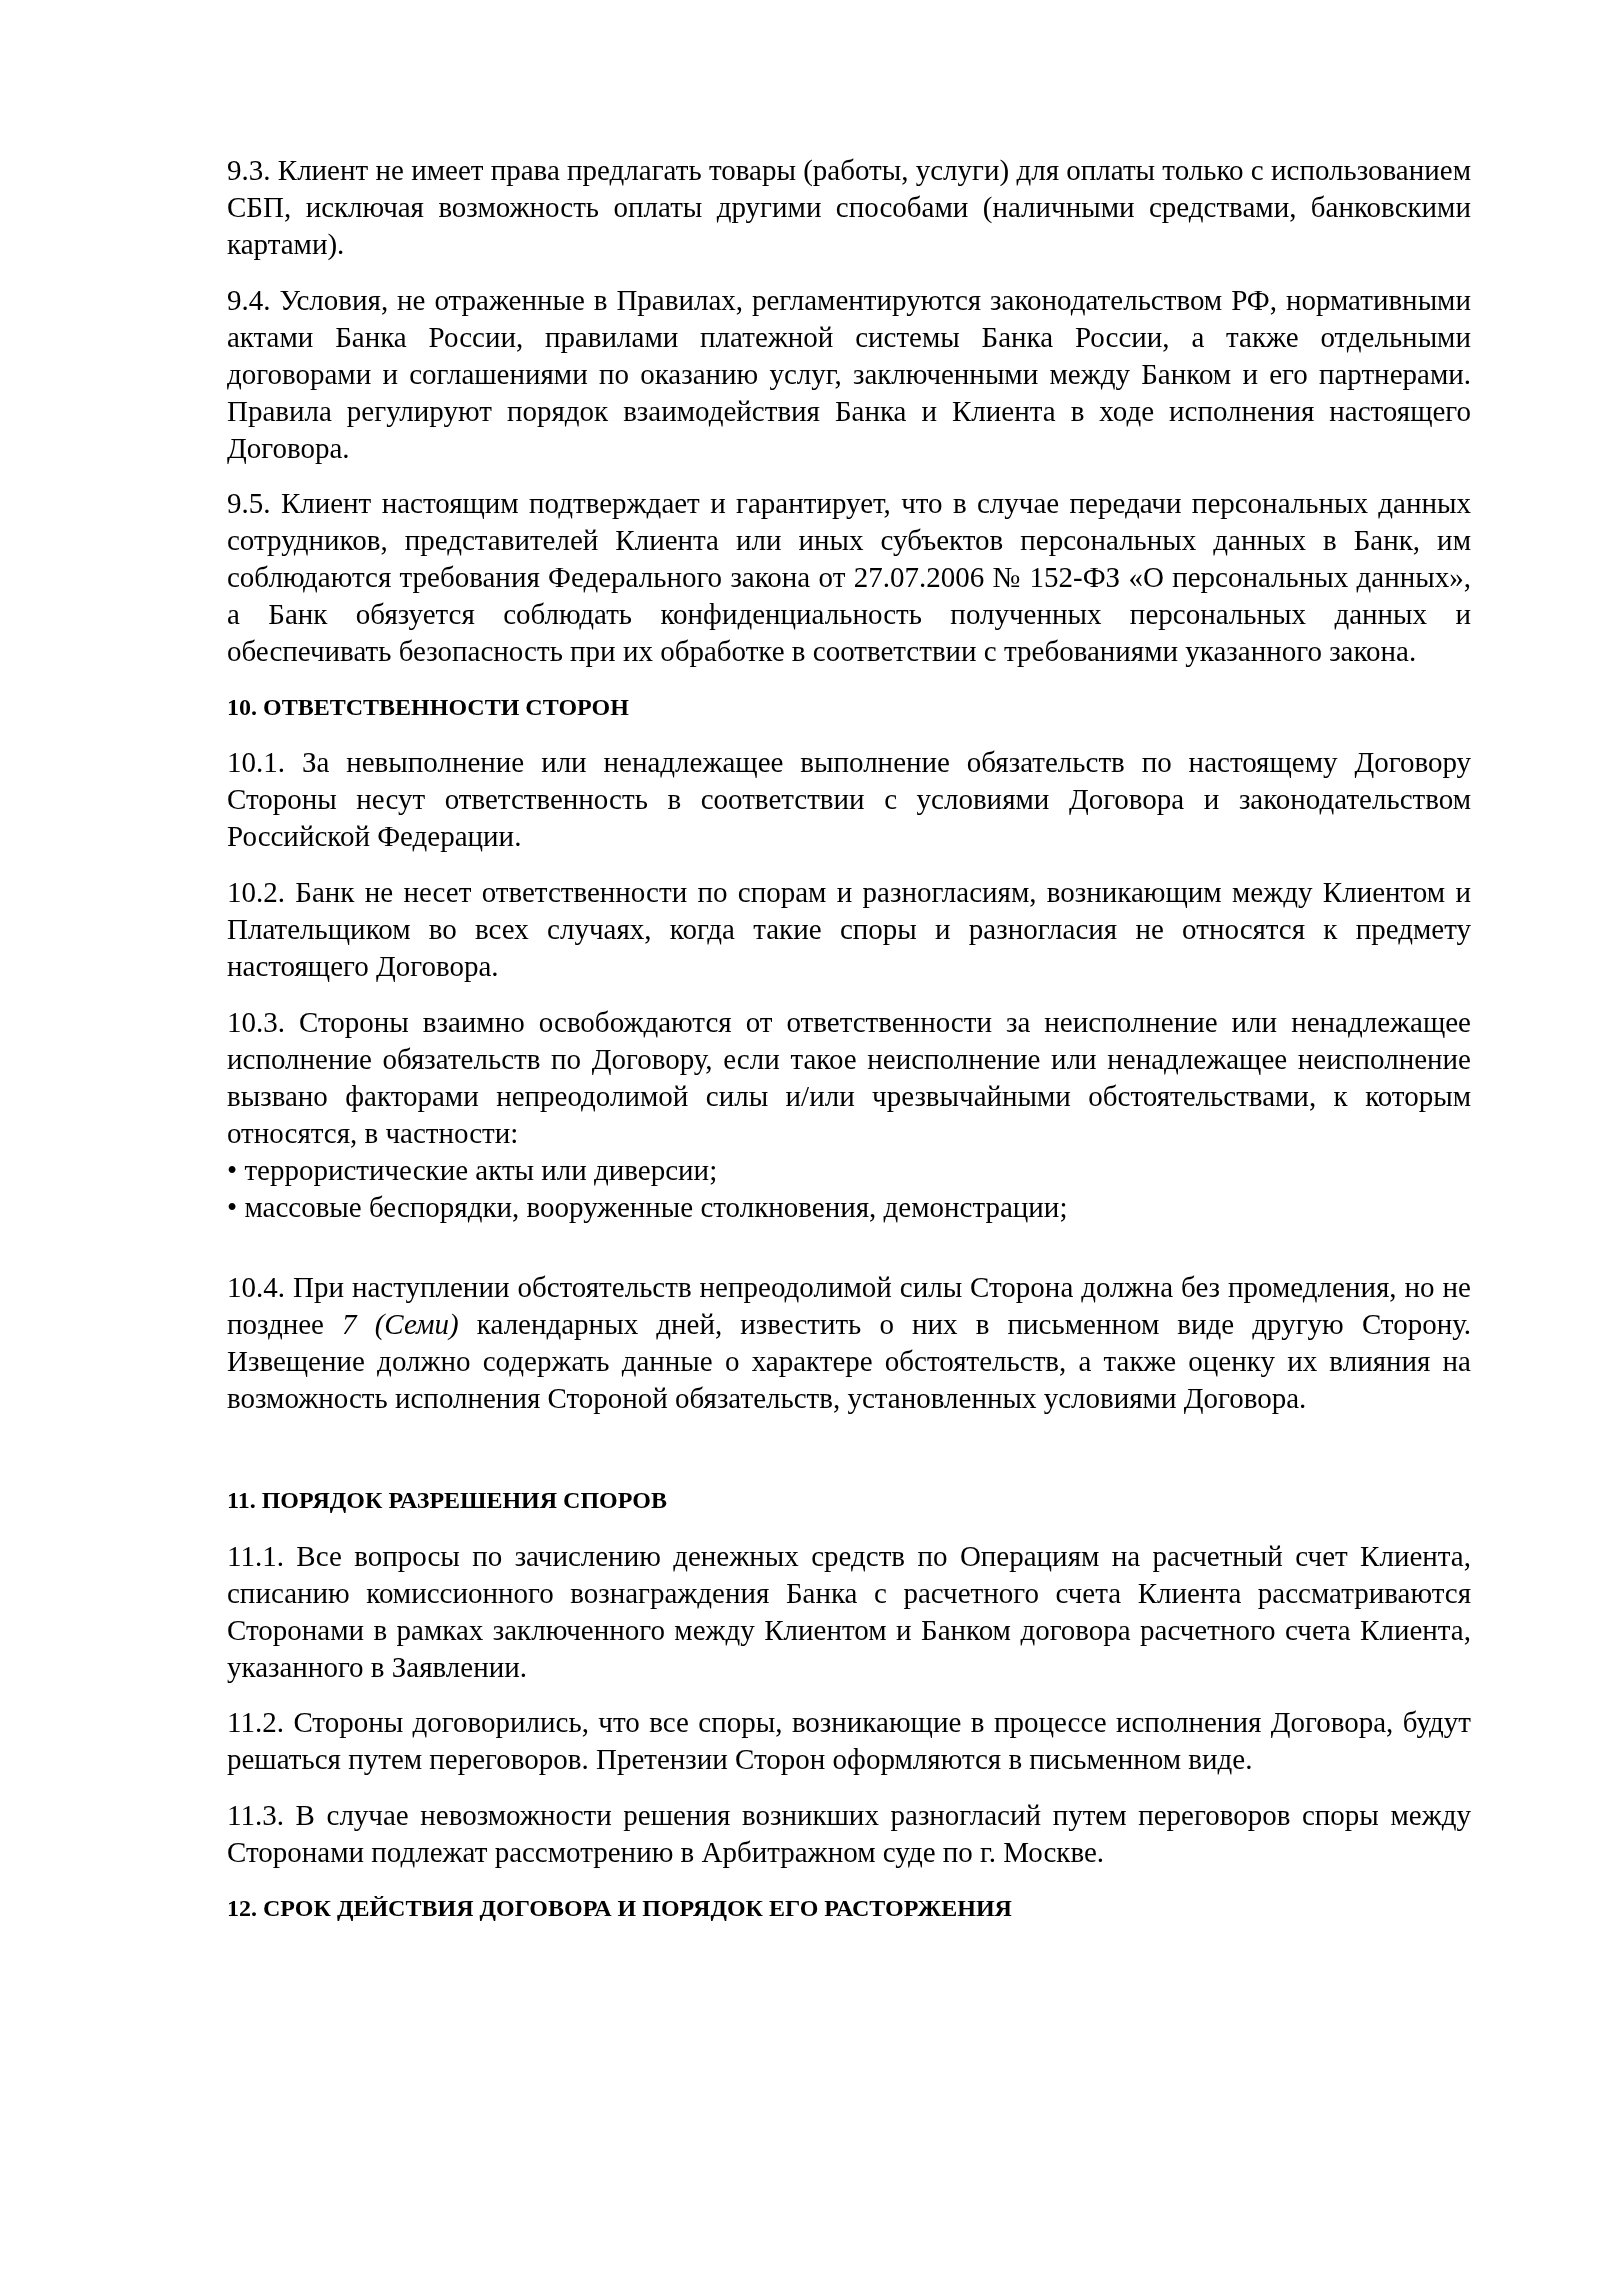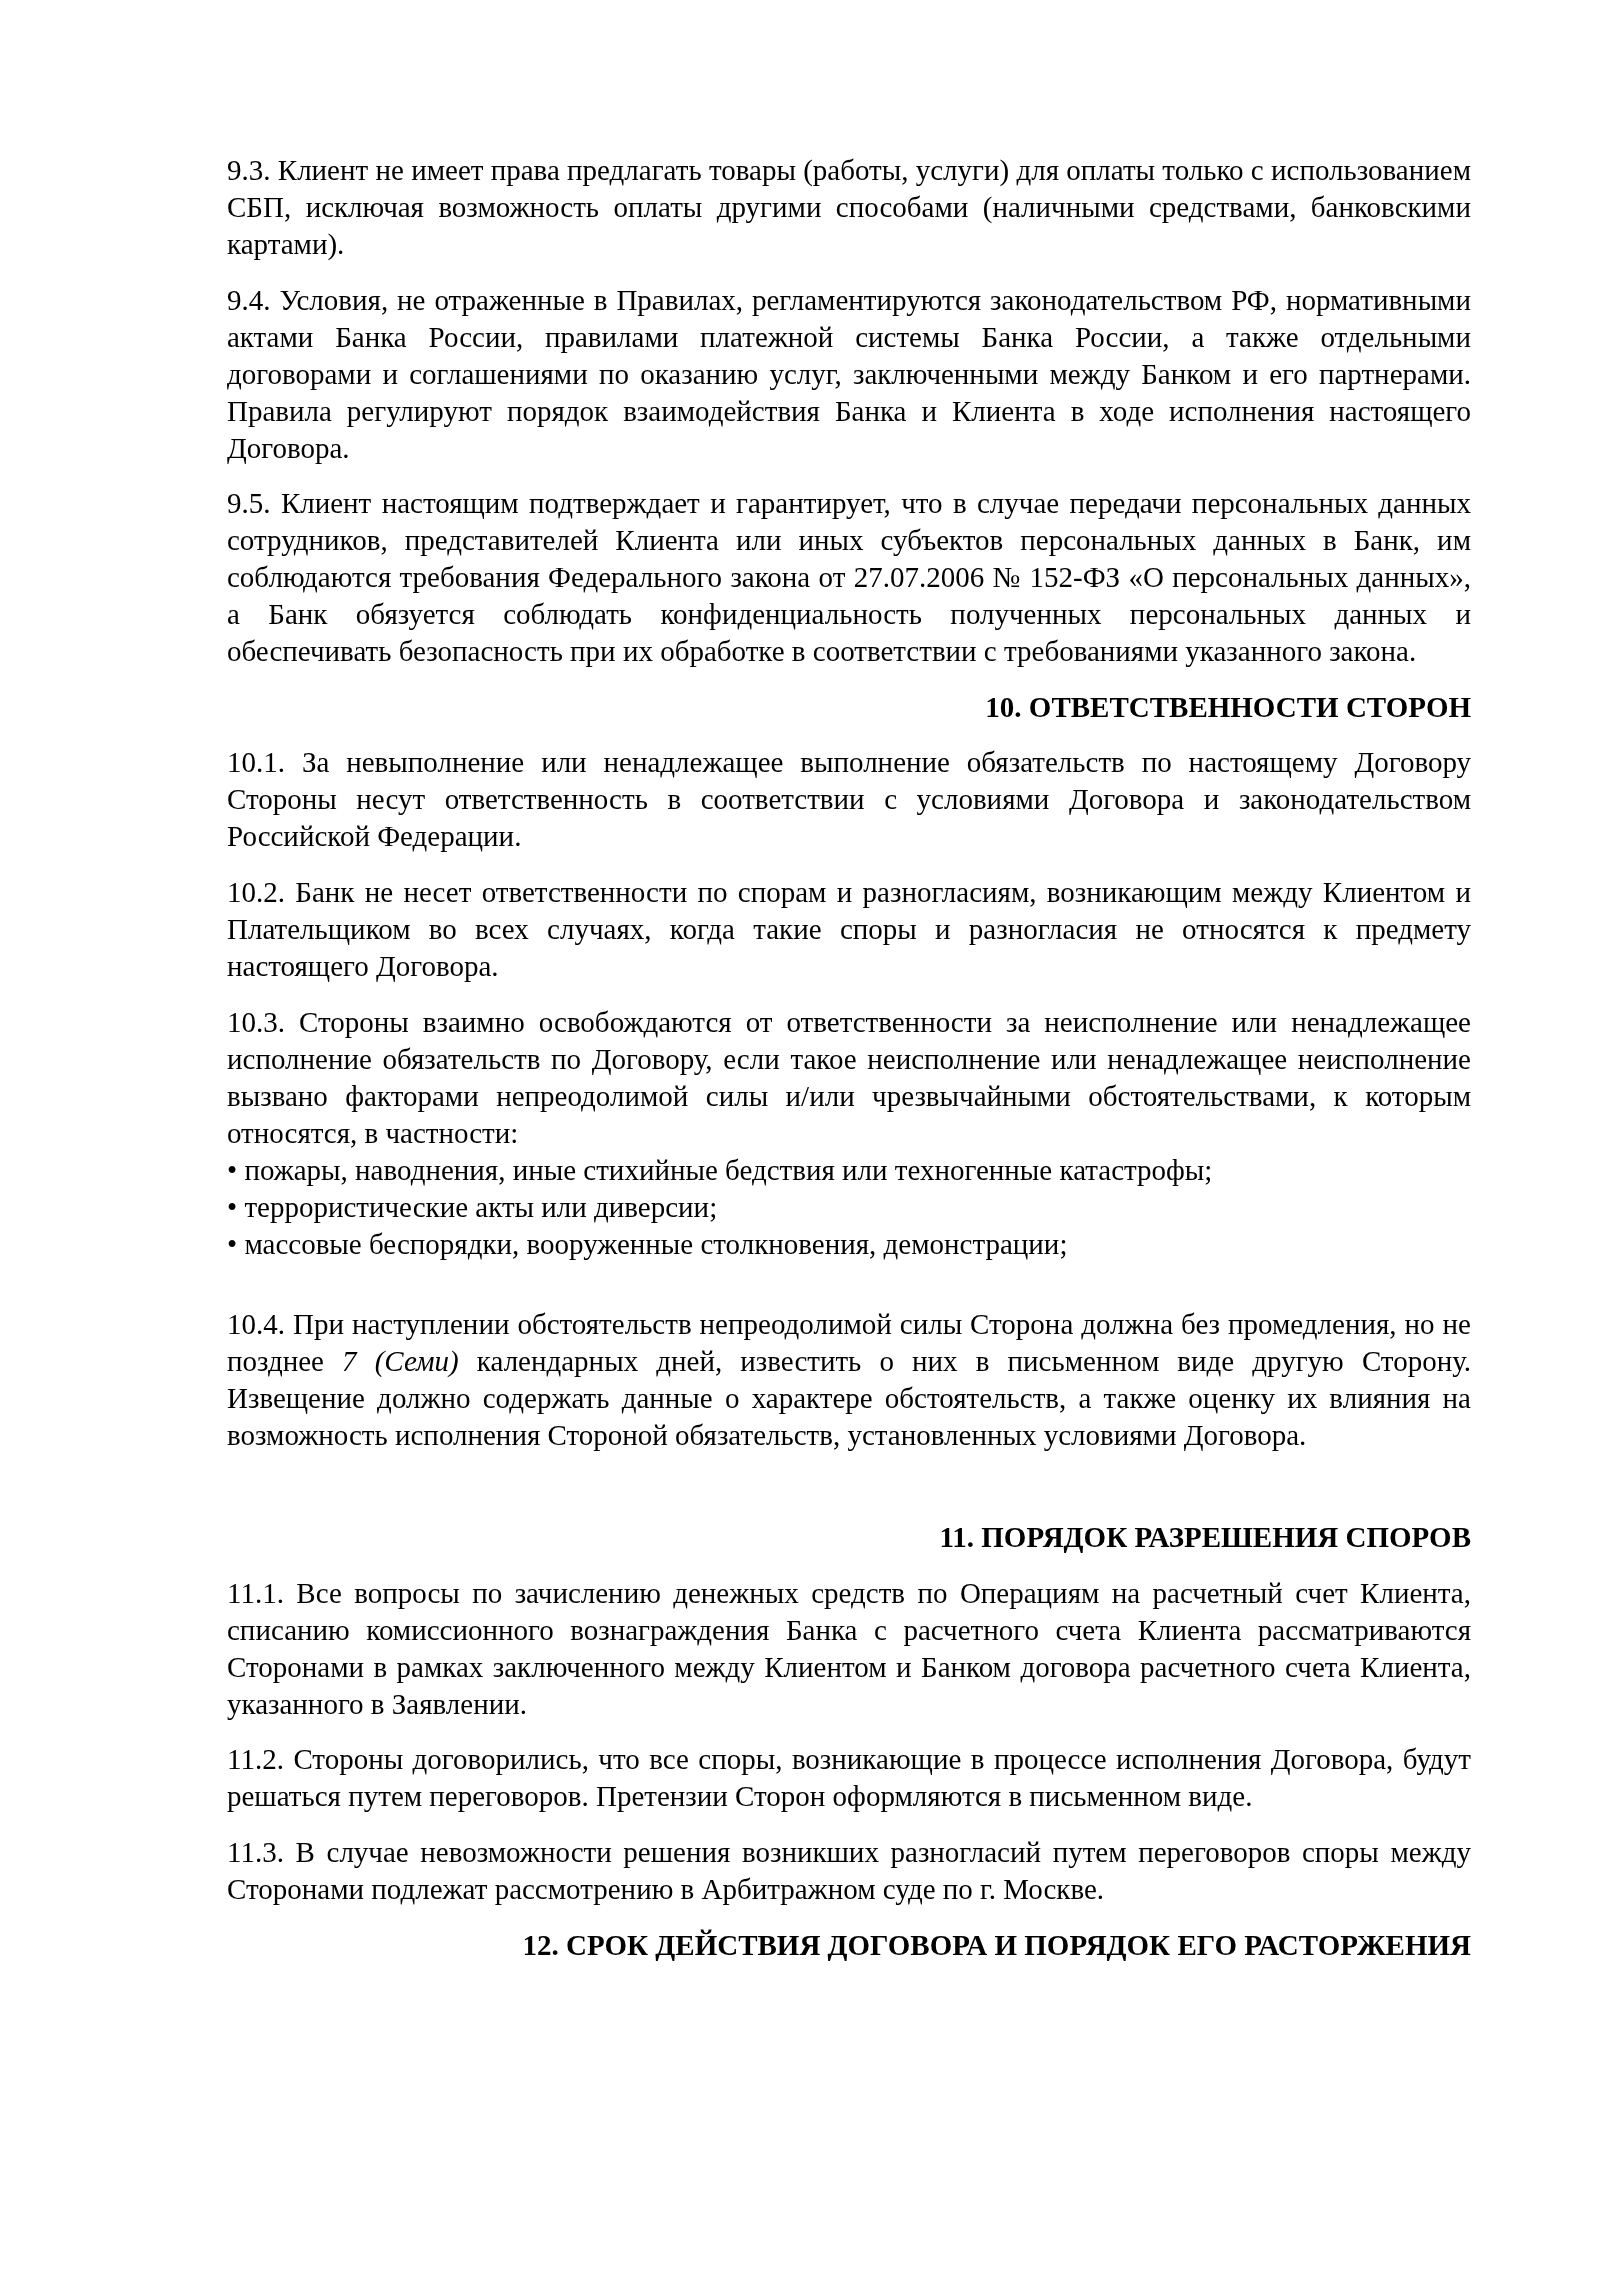--- a/index.html
+++ b/index.html
@@ -31,24 +31,24 @@
     margin-bottom: 0;
   }
   .bullet {
     margin: 0;
     font-size: 29px;
     line-height: 37px;
     text-align: justify;
   }
   .heading {
     margin: 0 0 18.6px 0;
-    font-size: 29px;
+    font-size: 24px;
     line-height: 37px;
     font-weight: bold;
-    text-align: right;
+    text-align: left;
   }
   .spacer-sm { height: 43px; }
   .spacer-lg { height: 47px; }
   .it { font-style: italic; }
 </style>
 </head>
 <body>
 
 <div class="page">
 
@@ -59,21 +59,20 @@
   <p class="para">9.5. Клиент настоящим подтверждает и гарантирует, что в случае передачи персональных данных сотрудников, представителей Клиента или иных субъектов персональных данных в Банк, им соблюдаются требования Федерального закона от 27.07.2006 № 152-ФЗ «О персональных данных», а Банк обязуется соблюдать конфиденциальность полученных персональных данных и обеспечивать безопасность при их обработке в соответствии с требованиями указанного закона.</p>
 
   <h2 class="heading">10. ОТВЕТСТВЕННОСТИ СТОРОН</h2>
 
   <p class="para">10.1. За невыполнение или ненадлежащее выполнение обязательств по настоящему Договору Стороны несут ответственность в соответствии с условиями Договора и законодательством Российской Федерации.</p>
 
   <p class="para">10.2. Банк не несет ответственности по спорам и разногласиям, возникающим между Клиентом и Плательщиком во всех случаях, когда такие споры и разногласия не относятся к предмету настоящего Договора.</p>
 
   <p class="para tight">10.3. Стороны взаимно освобождаются от ответственности за неисполнение или ненадлежащее исполнение обязательств по Договору, если такое неисполнение или ненадлежащее неисполнение вызвано факторами непреодолимой силы и/или чрезвычайными обстоятельствами, к которым относятся, в частности:</p>
 
-  <p class="bullet">• пожары, наводнения, иные стихийные бедствия или техногенные катастрофы;</p>
   <p class="bullet">• террористические акты или диверсии;</p>
   <p class="bullet">• массовые беспорядки, вооруженные столкновения, демонстрации;</p>
 
   <div class="spacer-sm"></div>
 
   <p class="para"><span>10.4. При наступлении обстоятельств непреодолимой силы Сторона должна без промедления, но не позднее </span><span class="it">7 (Семи)</span><span> календарных дней, известить о них в письменном виде другую Сторону. Извещение должно содержать данные о характере обстоятельств, а также оценку их влияния на возможность исполнения Стороной обязательств, установленных условиями Договора.</span></p>
 
   <div class="spacer-lg"></div>
 
   <h2 class="heading">11. ПОРЯДОК РАЗРЕШЕНИЯ СПОРОВ</h2>

